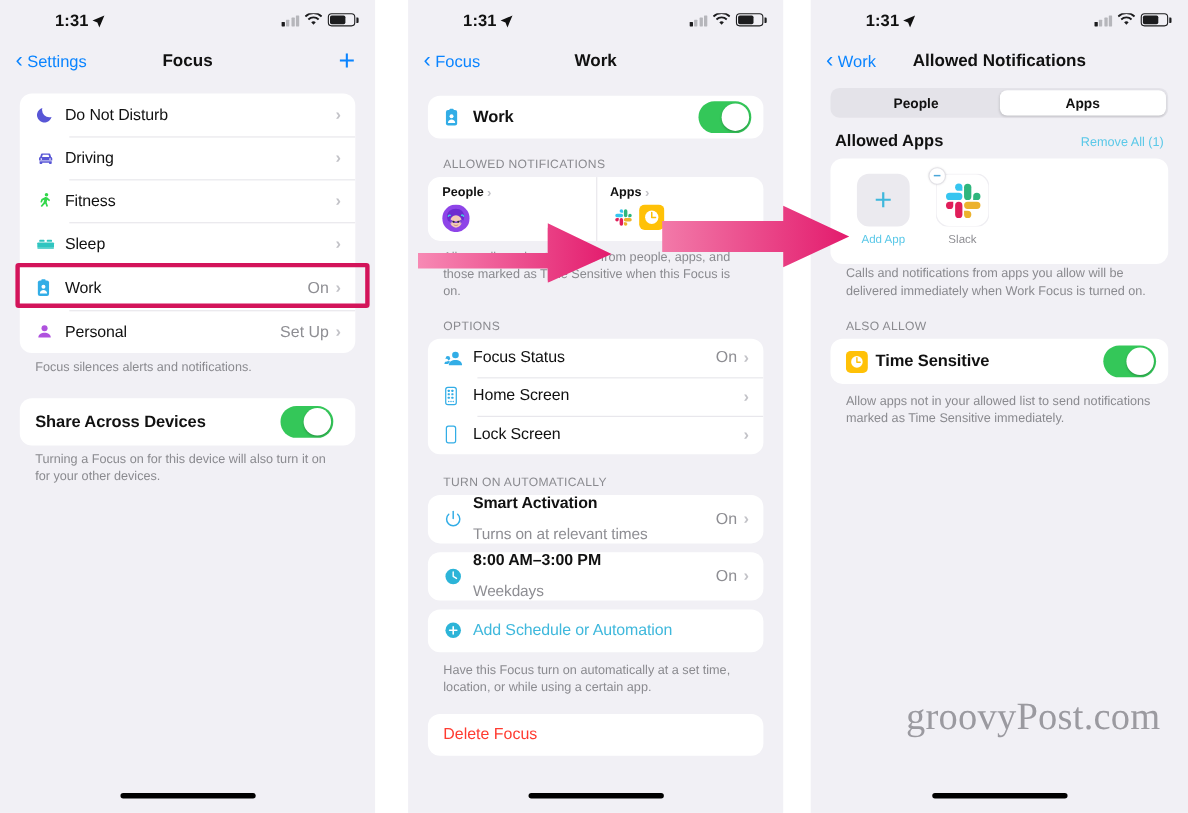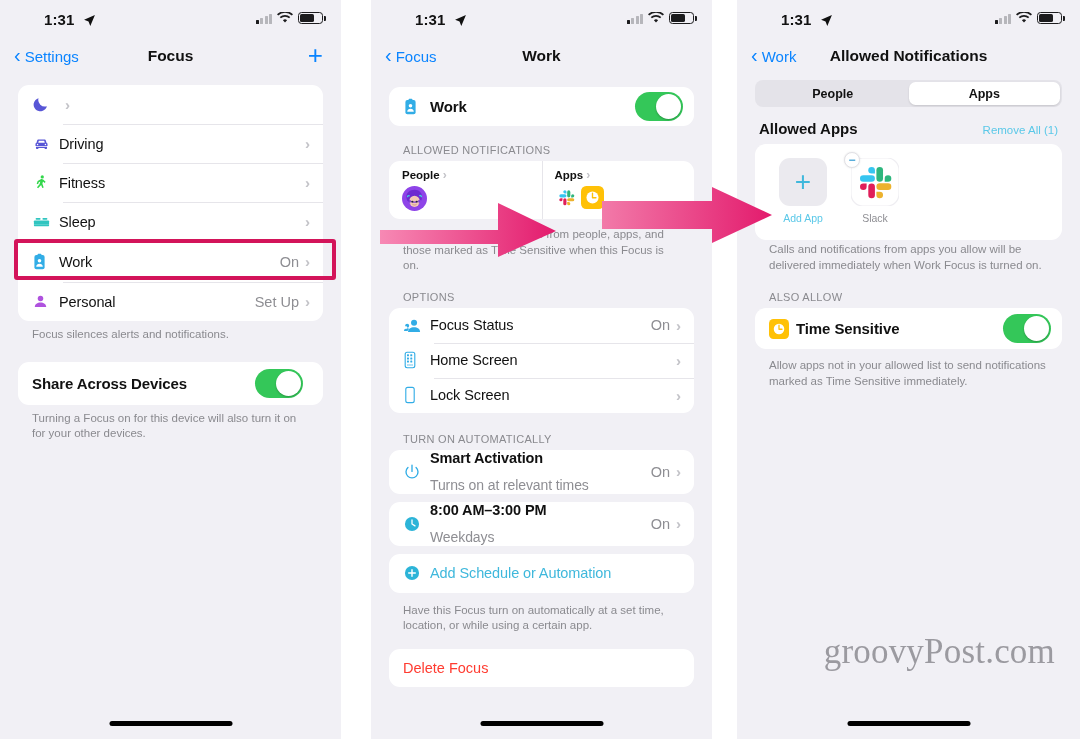--- a/index.html
+++ b/index.html
@@ -24,21 +24,21 @@
 
   
   .statusbar {
     position: relative;
     height: 38px;
     display: flex;
     align-items: center;
     padding: 0 22px 0 0;
   }
   .sb-time {
-    position: absolute; left: 44px; top: 11px;
+    position: absolute; left: 50px; top: 11px;
     font-size: 15px; font-weight: 700; color: #111;
     letter-spacing: .1px;
   }
   .sb-loc { position:absolute; left: 83px; top: 13px; }
   .sb-right {
     position: absolute; right: 18px; top: 12px;
     display: flex; align-items: center; gap: 5px;
   }
   .sig { display:flex; align-items:flex-end; gap:1.5px; height:11px; }
   .sig i { display:block; width:3px; border-radius:.5px; background:#1c1c1e; }
@@ -228,20 +228,21 @@
 
     <div style="height:11px"></div>
     <div class="card">
 
       <div class="row" style="min-height:39px">
         <span class="ic">
           <svg width="17" height="17" viewBox="0 0 24 24">
               <path d="M21 14.5A9.4 9.4 0 0 1 9.2 3 9.5 9.5 0 1 0 21 14.5z" fill="#5856d6"></path>
             </svg>
         </span>
+        <span class="lbl">Do Not Disturb</span>
         <span class="val"></span>
         <span class="chev-r">›</span>
       </div>
 
       <div class="row" style="min-height:39px">
         <span class="ic">
           <svg width="19" height="19" viewBox="0 0 24 24">
               <path d="M5 16h14v2a1 1 0 0 1-1 1h-1.2a1 1 0 0 1-1-1v-.4H8.2v.4a1 1 0 0 1-1 1H6a1 1 0 0 1-1-1zM6.4 8.6C6.7 7.5 7.2 7 8.4 7h7.2c1.2 0 1.7.5 2 1.6l.7 2.4c.9.2 1.3.9 1.3 1.9V15H4.4v-2.1c0-1 .4-1.7 1.3-1.9zM7.9 11h8.2l-.6-2.1c-.1-.4-.3-.5-.7-.5H9.2c-.4 0-.6.1-.7.5z" fill="#5856d6"></path>
               <circle cx="7" cy="13.4" r=".95" fill="#fff"></circle>
               <circle cx="17" cy="13.4" r=".95" fill="#fff"></circle>

